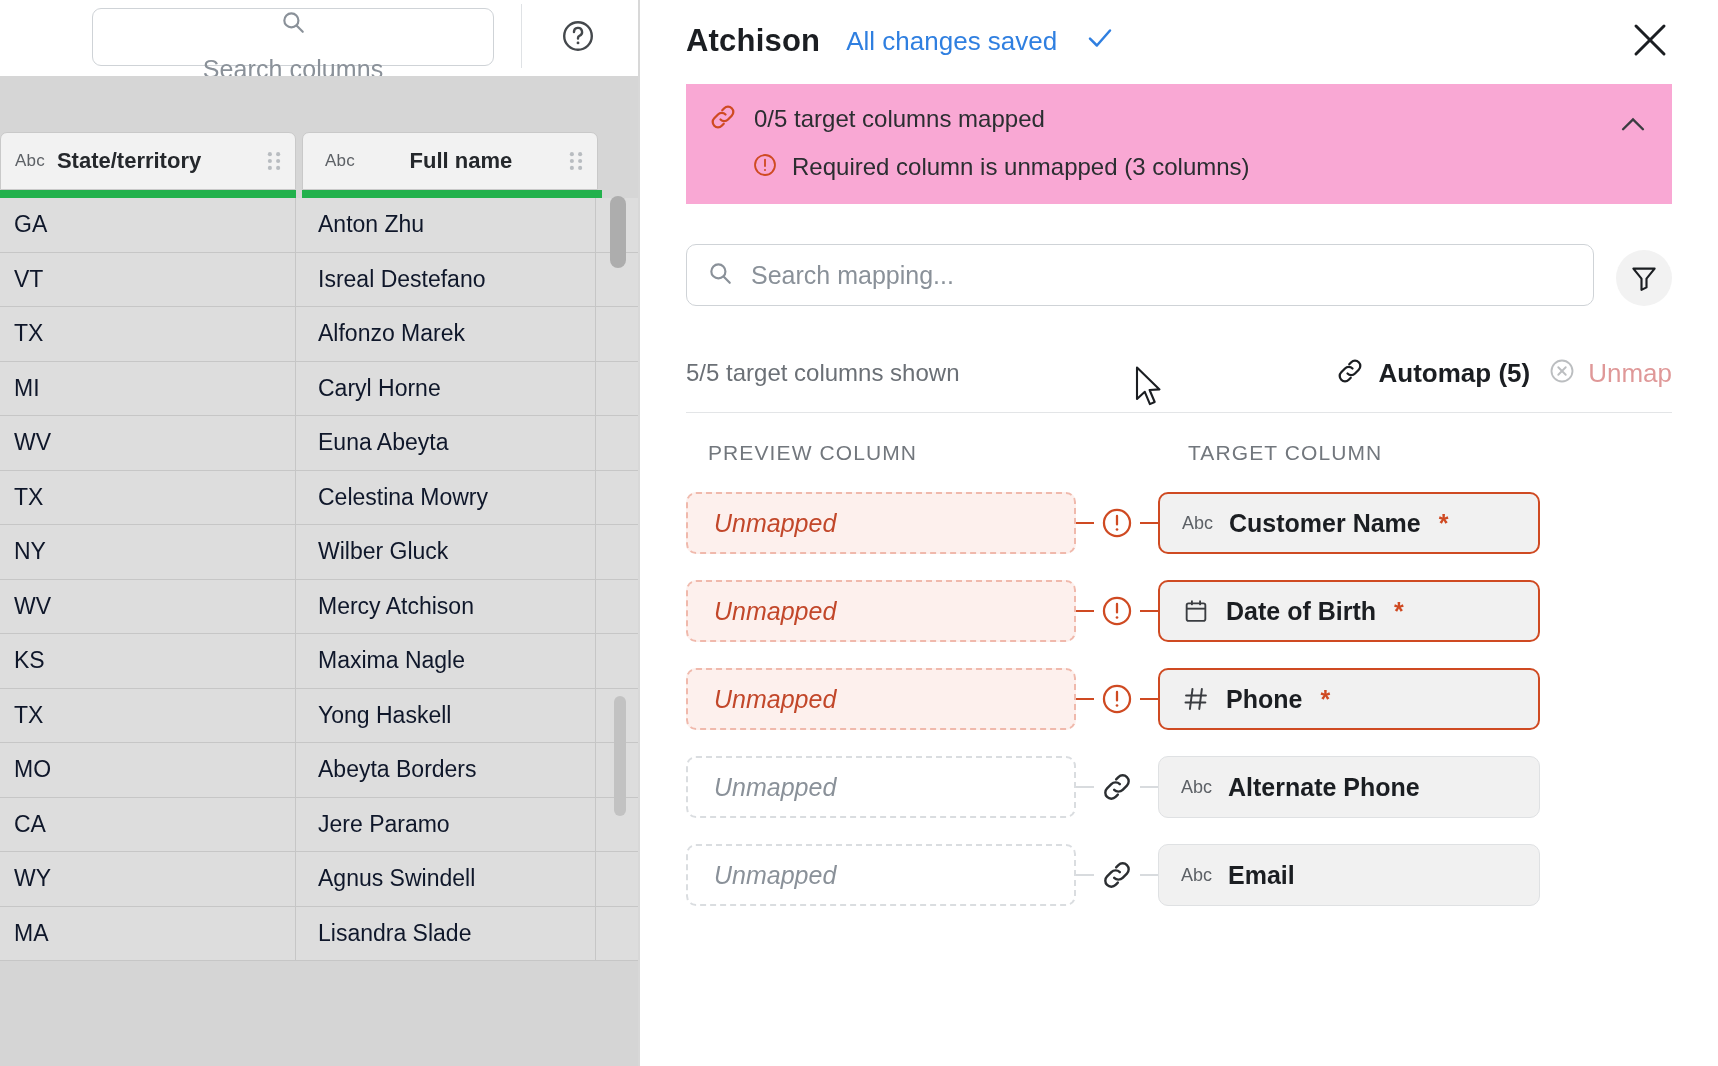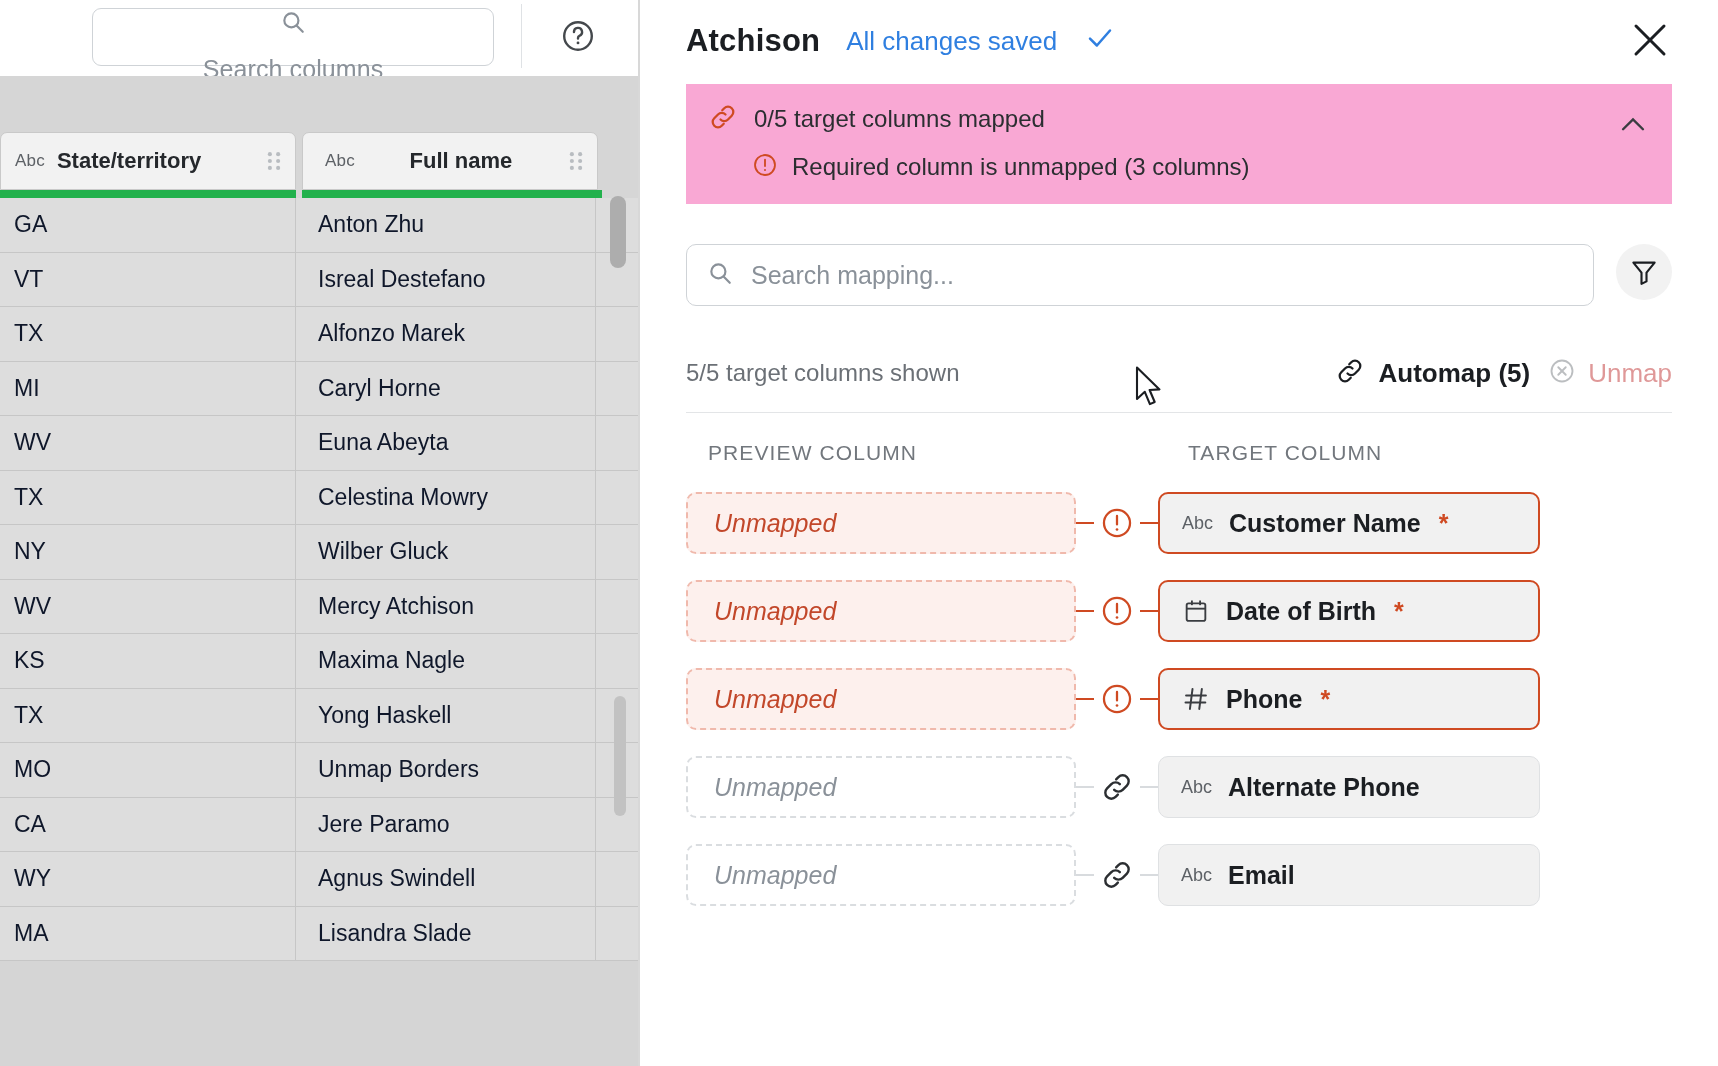--- a/index.html
+++ b/index.html
@@ -109,21 +109,21 @@
   .alert {
     background: #f9a8d4; border-radius: 0;
     padding: 18px 22px 22px 22px; position: relative; margin-top: 2px;
   }
   .alert-row1 { display: flex; align-items: center; gap: 16px; }
   .alert-title { font-size: 24px; color: #2b2e31; }
   .alert-row2 { display: flex; align-items: center; gap: 14px; margin: 16px 0 0 44px; }
   .alert-sub { font-size: 24px; color: #2b2e31; }
   .alert-chevron { position: absolute; right: 22px; top: 24px; }
 
-  .search-map-row { display: flex; align-items: flex-start; gap: 22px; margin-top: 40px; }
+  .search-map-row { display: flex; align-items: flex-end; gap: 22px; margin-top: 40px; }
   .search-map-box {
     flex: 1; height: 62px; border: 1px solid #cfd3d7; border-radius: 10px;
     display: flex; align-items: center; padding: 0 20px; gap: 18px; background: #fff;
   }
   .search-map-box .ph { font-size: 25px; color: #8a9199; }
   .filter-btn {
     width: 56px; height: 56px; border-radius: 28px; background: #f2f2f2;
     display: flex; align-items: center; justify-content: center;
   }
 
@@ -289,21 +289,21 @@
             <div class="grid-cell k2">Maxima Nagle</div>
             <div class="grid-cell k3"></div>
           </div>
           <div class="grid-row">
             <div class="grid-cell k1">TX</div>
             <div class="grid-cell k2">Yong Haskell</div>
             <div class="grid-cell k3"></div>
           </div>
           <div class="grid-row">
             <div class="grid-cell k1">MO</div>
-            <div class="grid-cell k2">Unmap Borders</div>
+            <div class="grid-cell k2">Abeyta Borders</div>
             <div class="grid-cell k3"></div>
           </div>
           <div class="grid-row">
             <div class="grid-cell k1">CA</div>
             <div class="grid-cell k2">Jere Paramo</div>
             <div class="grid-cell k3"></div>
           </div>
           <div class="grid-row">
             <div class="grid-cell k1">WY</div>
             <div class="grid-cell k2">Agnus Swindell</div>

